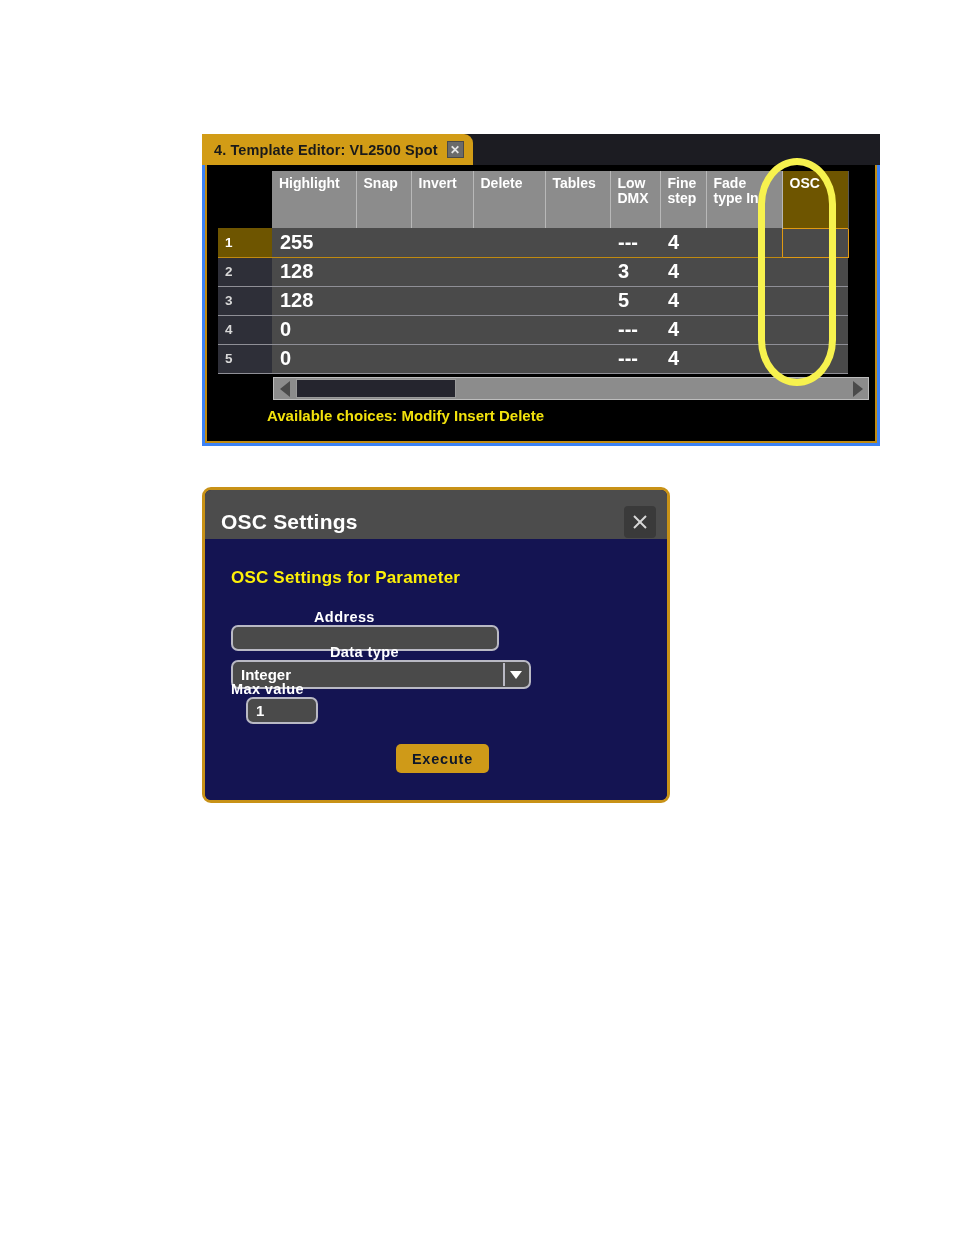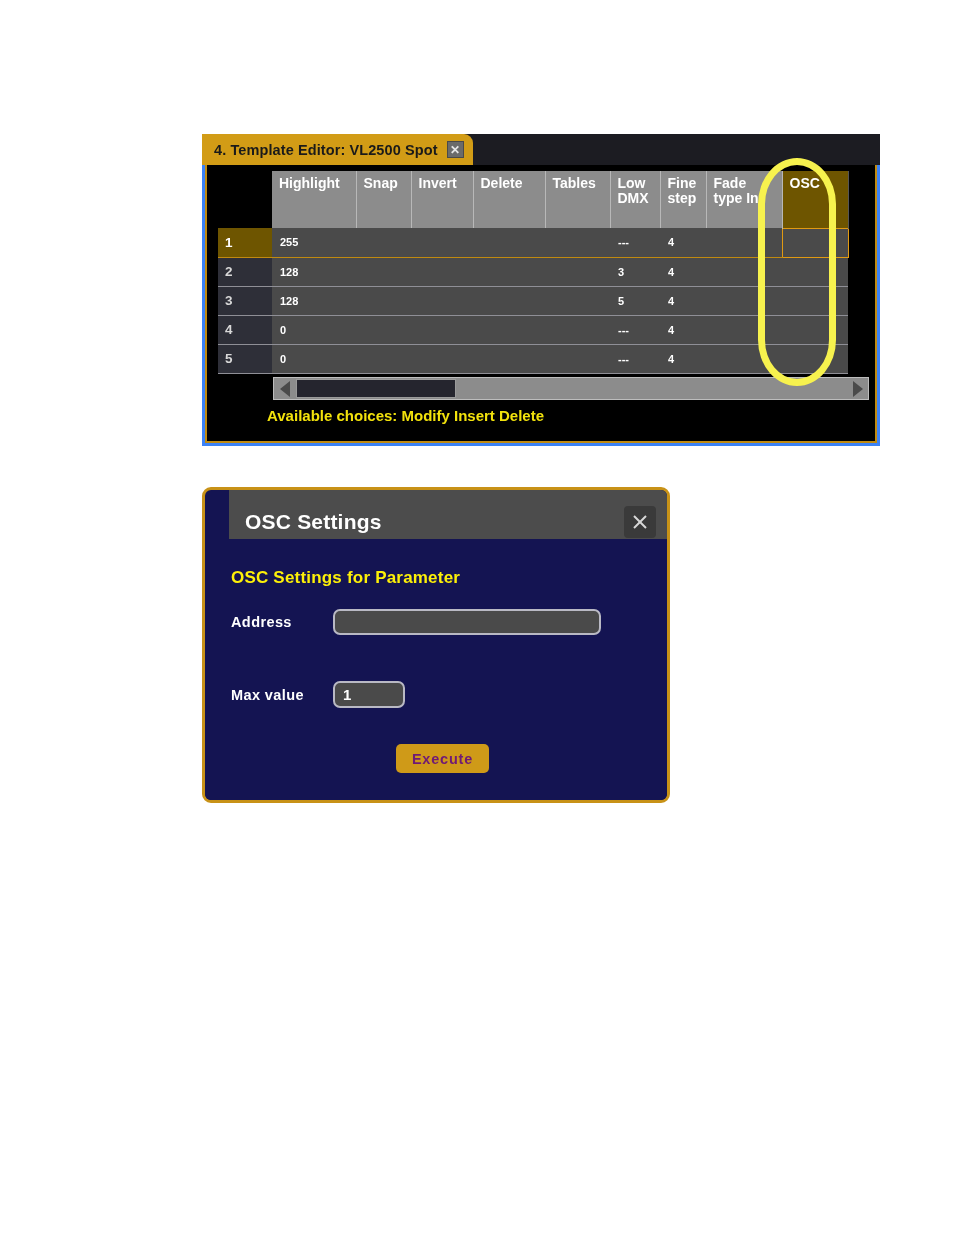--- a/index.html
+++ b/index.html
@@ -111,21 +111,21 @@
     background: #000000;
     border-right: none;
   }
   .tbl th.osc-head {
     background: #6e5500;
     border-right: 1px solid #555;
   }
   .tbl td {
     background: #4a4a4a;
     color: #ffffff;
-    font-size: 11px;
+    font-size: 20px;
     font-weight: bold;
     height: 29px;
     padding: 0 8px;
     border-bottom: 1px solid #8f8f96;
     box-sizing: border-box;
     overflow: hidden;
     white-space: nowrap;
   }
   .tbl td.rownum {
     background: #2e2f38;
@@ -237,21 +237,20 @@
     left: 0;
     top: 0;
     right: 0;
     height: 49px;
     background: #4c4c4c;
     display: flex;
     align-items: center;
     justify-content: space-between;
     padding: 15px 11px 0 16px;
     box-sizing: border-box;
-    margin-left: 24px;
   }
   #osc-dialog-title {
     color: #ffffff;
     font-size: 21px;
     font-weight: bold;
     letter-spacing: 0.2px;
   }
   #osc-dialog-close {
     width: 32px;
     height: 32px;
@@ -276,20 +275,21 @@
     color: #fdf008;
     font-size: 17px;
     font-weight: bold;
     letter-spacing: 0.2px;
   }
   .field-row {
     position: absolute;
     left: 26px;
     display: flex;
     align-items: center;
+    flex-direction: column;
   }
   .field-label {
     width: 102px;
     color: #ffffff;
     font-size: 14.5px;
     font-weight: bold;
     letter-spacing: 0.4px;
   }
   .field-box {
     background: #4a4a4a;
@@ -334,21 +334,21 @@
     position: absolute;
     left: 191px;
     top: 205px;
     width: 93px;
     height: 29px;
     background: #cf9a18;
     border-radius: 5px;
     display: flex;
     align-items: center;
     justify-content: center;
-    color: #701a75;
+    color: #0f172a;
     font-size: 14.5px;
     font-weight: bold;
     letter-spacing: 0.8px;
   }
 </style>
 </head>
 <body>
 
 <div id="editor-window">
 
@@ -484,20 +484,29 @@
 
   <div id="osc-dialog-body">
 
     <div id="osc-section-title">OSC Settings for Parameter</div>
 
     <div class="field-row" id="row-address">
       <span class="field-label">Address</span>
       <span class="field-box" id="address-input"></span>
     </div>
 
+    <div class="field-row" id="row-datatype">
+      <span class="field-label">Data type</span>
+      <span class="field-box" id="datatype-select">
+        <span>Integer</span>
+        <span id="datatype-arrow">
+          <span class="tri-down-sm"></span>
+        </span>
+      </span>
+    </div>
 
     <div class="field-row" id="row-maxvalue">
       <span class="field-label">Max value</span>
       <span class="field-box" id="maxvalue-input">1</span>
     </div>
 
     <div id="execute-button">Execute</div>
   </div>
 </div>
 

